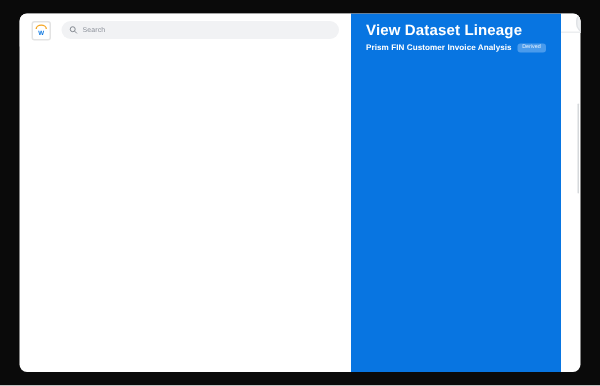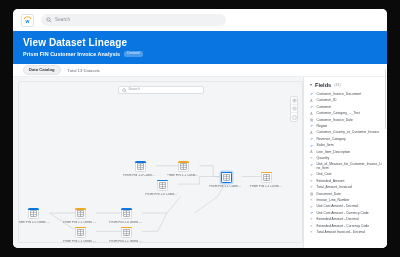--- a/index.html
+++ b/index.html
@@ -16,21 +16,21 @@
     width: 400px; height: 257px;
     background: #0a0a0a;
     display: flex; align-items: center; justify-content: center;
   }
   .device {
     position: relative;
     width: 374px; height: 239px;
     background: #ffffff;
     border-radius: 5px;
     overflow: hidden;
-    display: flex; flex-direction: column;
+    display: flex; flex-direction: row;
   }
 
   
   .topbar {
     height: 22px;
     background: #ffffff;
     display: flex; align-items: center;
     padding: 0 8px;
     flex: 0 0 22px;
   }

